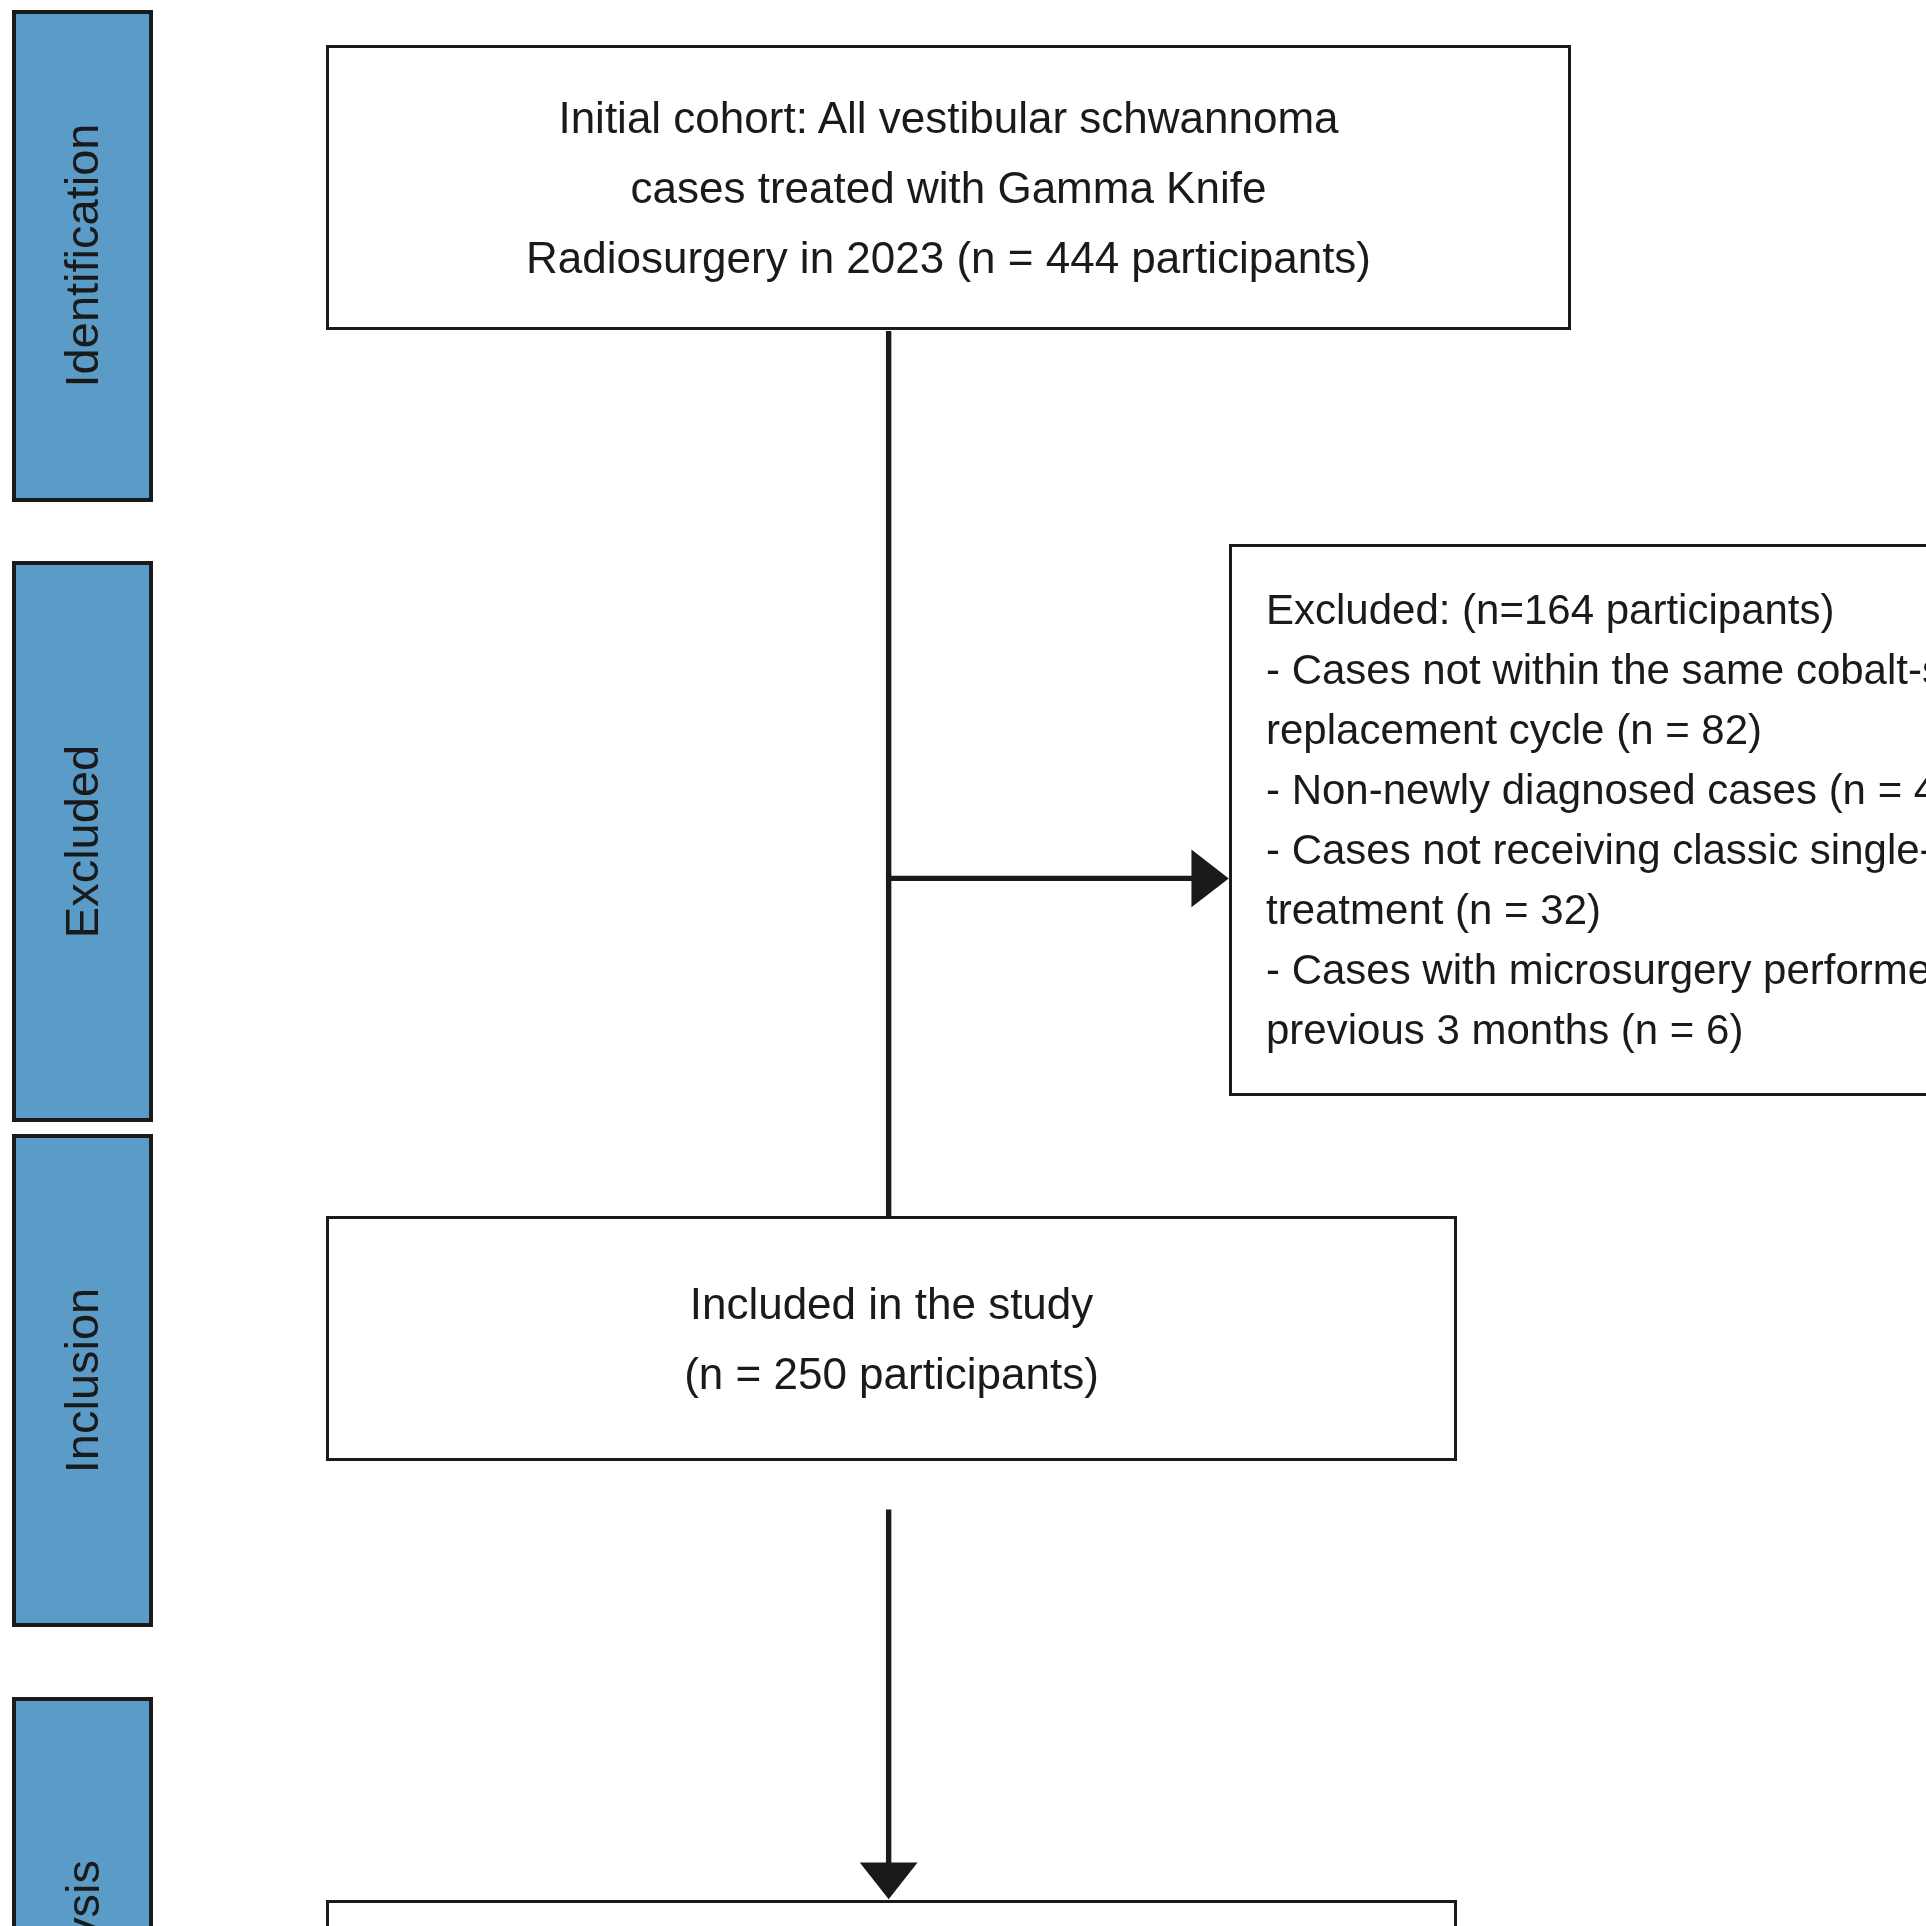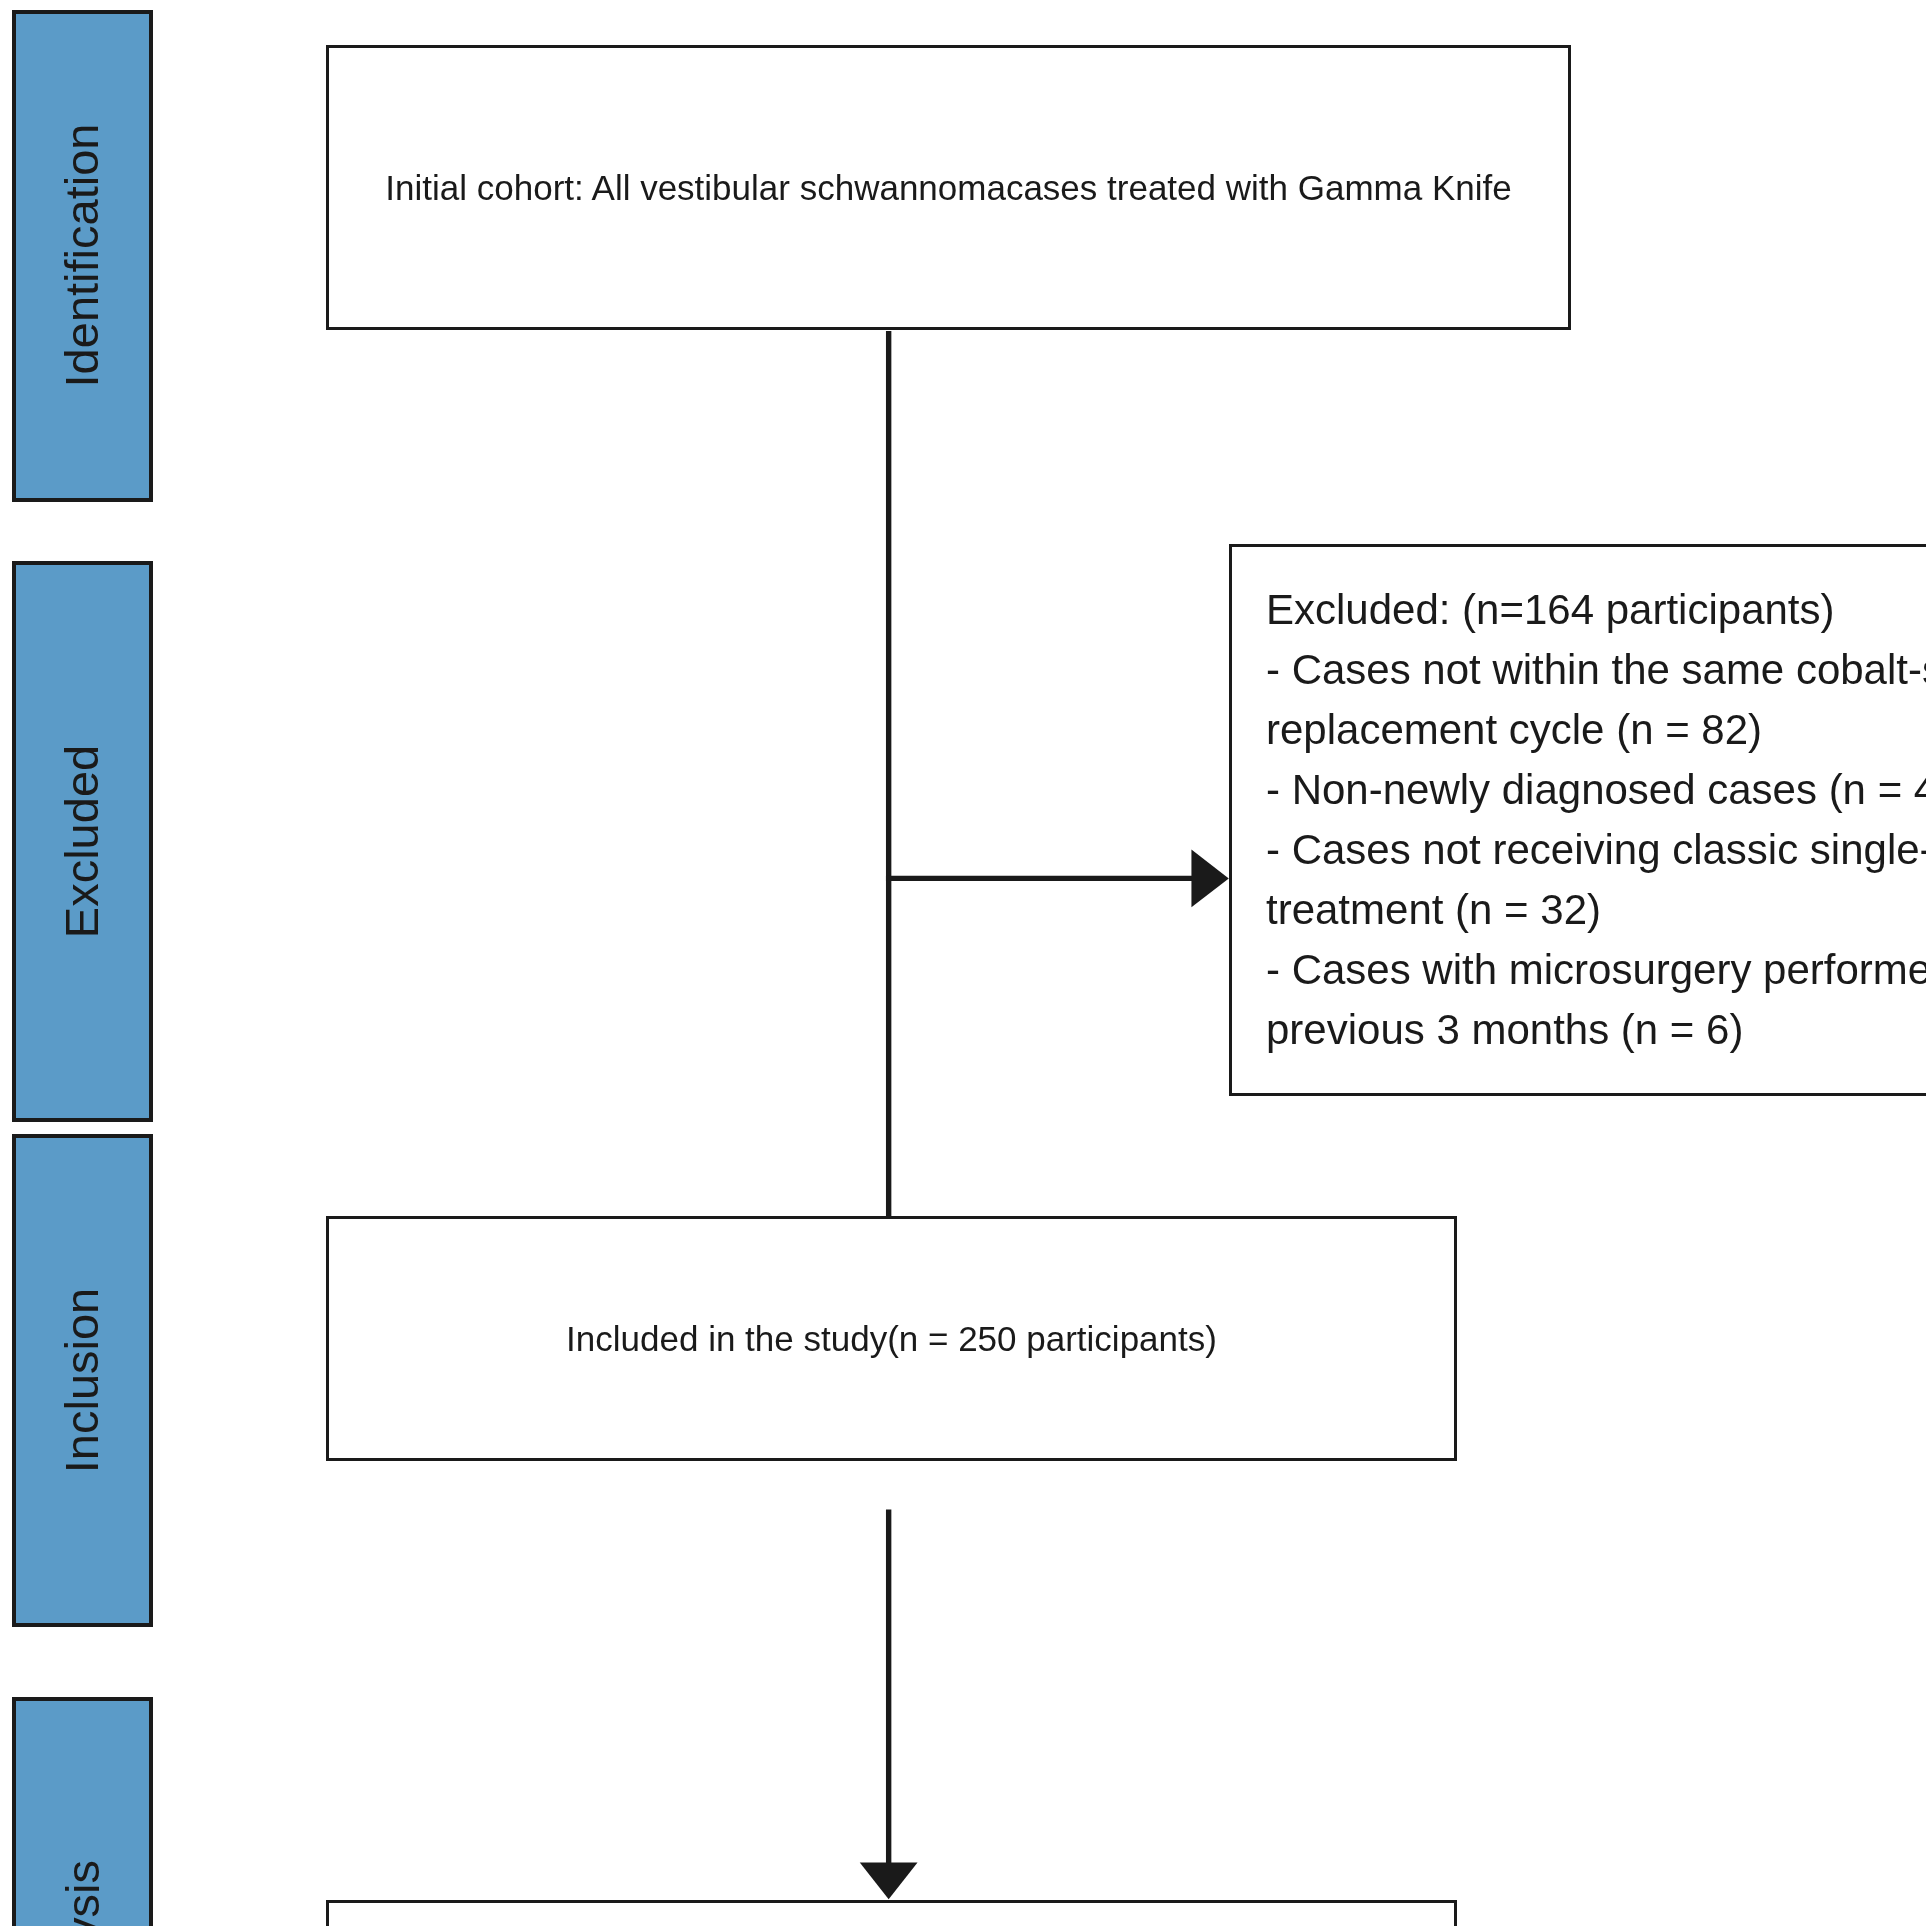--- a/index.html
+++ b/index.html
@@ -42,24 +42,25 @@
   #band-analysis{top:1697px;height:500px;}
 
   
   .flow-box{
     position:absolute;
     background:var(--background);
     border:3.5px solid var(--border);
   }
   .center-box{
     display:flex;
+    flex-direction:column;
     align-items:center;
     justify-content:center;
     text-align:center;
-    font-size:35px;
+    font-size:44px;
     line-height:70px;
   }
   #box-initial{left:326px;top:45px;width:1245px;height:285px;}
   #box-excluded{
     left:1229px;top:544px;width:1027px;height:552px;
     display:flex;flex-direction:column;justify-content:center;
     padding:23px 15.4px 23px 34px;
     font-size:42px;
     line-height:60px;
     text-align:left;
@@ -100,20 +101,21 @@
     <polygon points="2232,3188 2382,3188 2307,3283"></polygon>
     <line x1="2300" y1="2280" x2="3098" y2="2280"></line>
     <polygon points="3093,2205 3093,2355 3190,2280"></polygon>
     <line x1="2307" y1="3918" x2="2307" y2="4840"></line>
     <polygon points="2232,4835 2382,4835 2307,4930"></polygon>
   </svg>
 
   <div class="flow-box center-box" id="box-initial">
     <div>Initial cohort: All vestibular schwannoma</div>
     <div>cases treated with Gamma Knife</div>
+    <div>Radiosurgery in 2023 (n = 444 participants)</div>
   </div>
 
   <div class="flow-box" id="box-excluded">
     <div>Excluded: (n=164 participants)</div>
     <div>- Cases not within the same cobalt-source replacement cycle (n = 82)</div>
     <div>- Non-newly diagnosed cases (n = 44)</div>
     <div>- Cases not receiving classic single-fraction treatment (n = 32)</div>
     <div>- Cases with microsurgery performed within the previous 3 months (n = 6)</div>
   </div>
 

